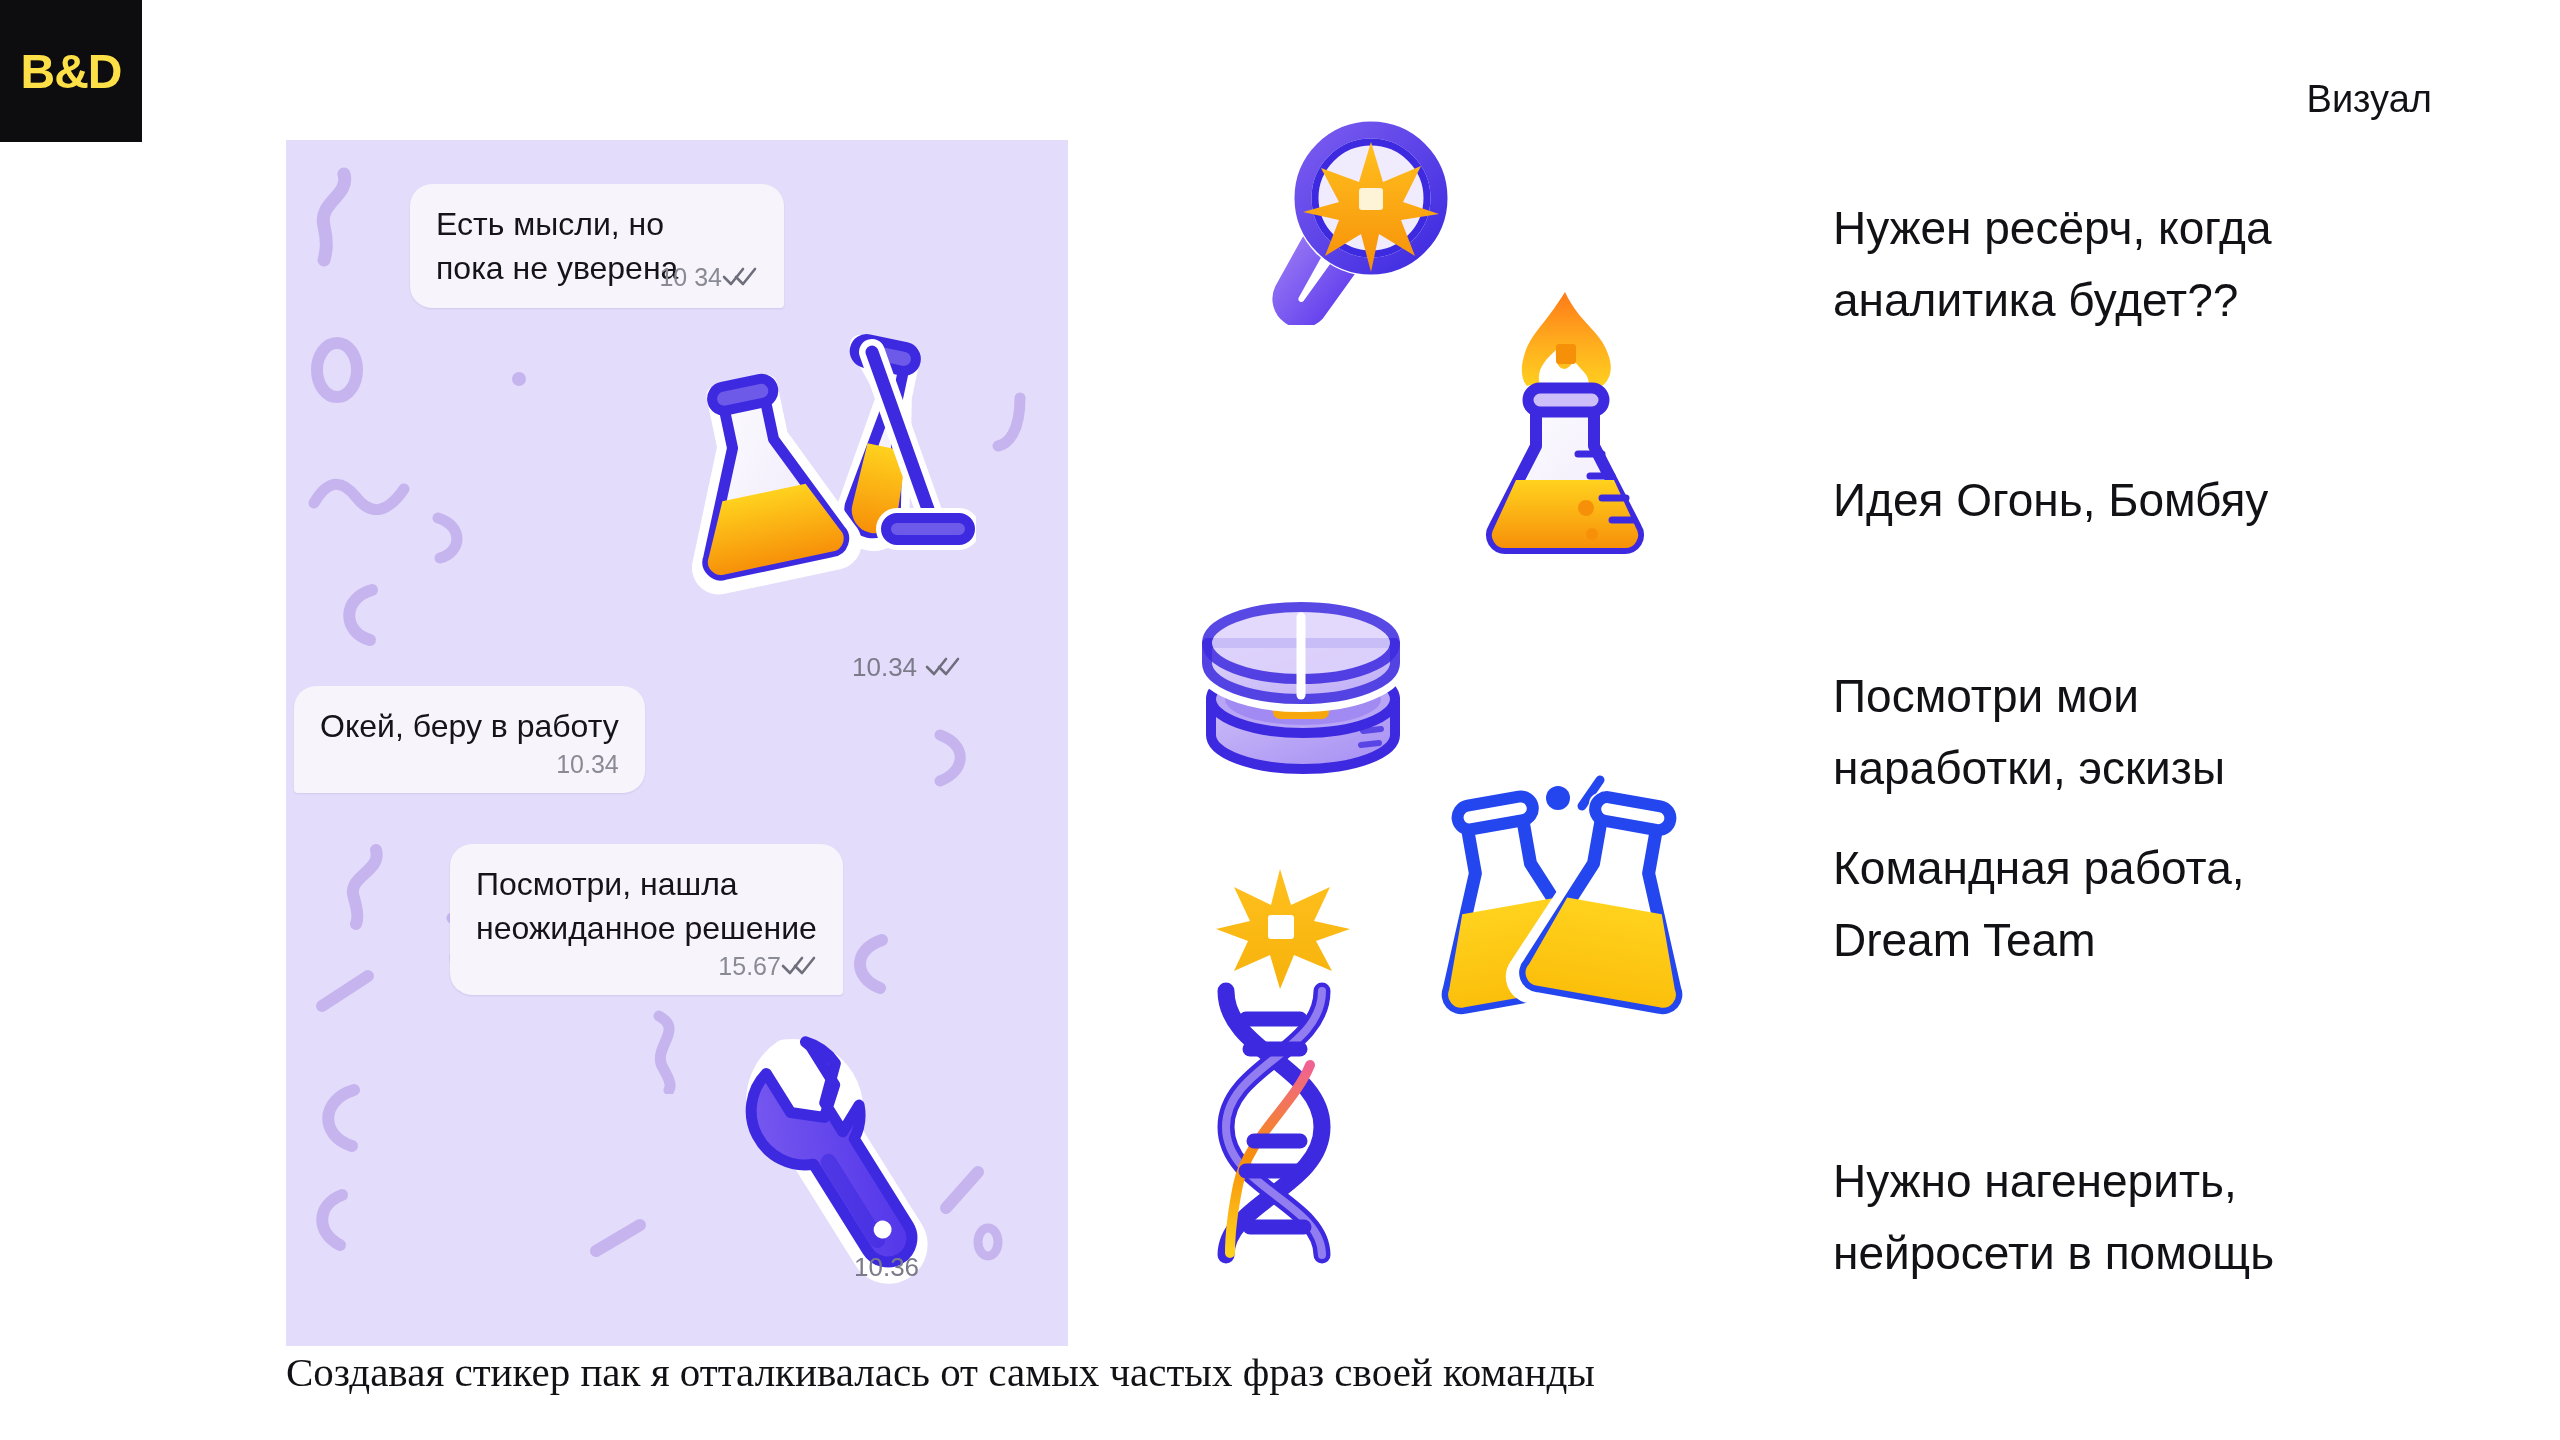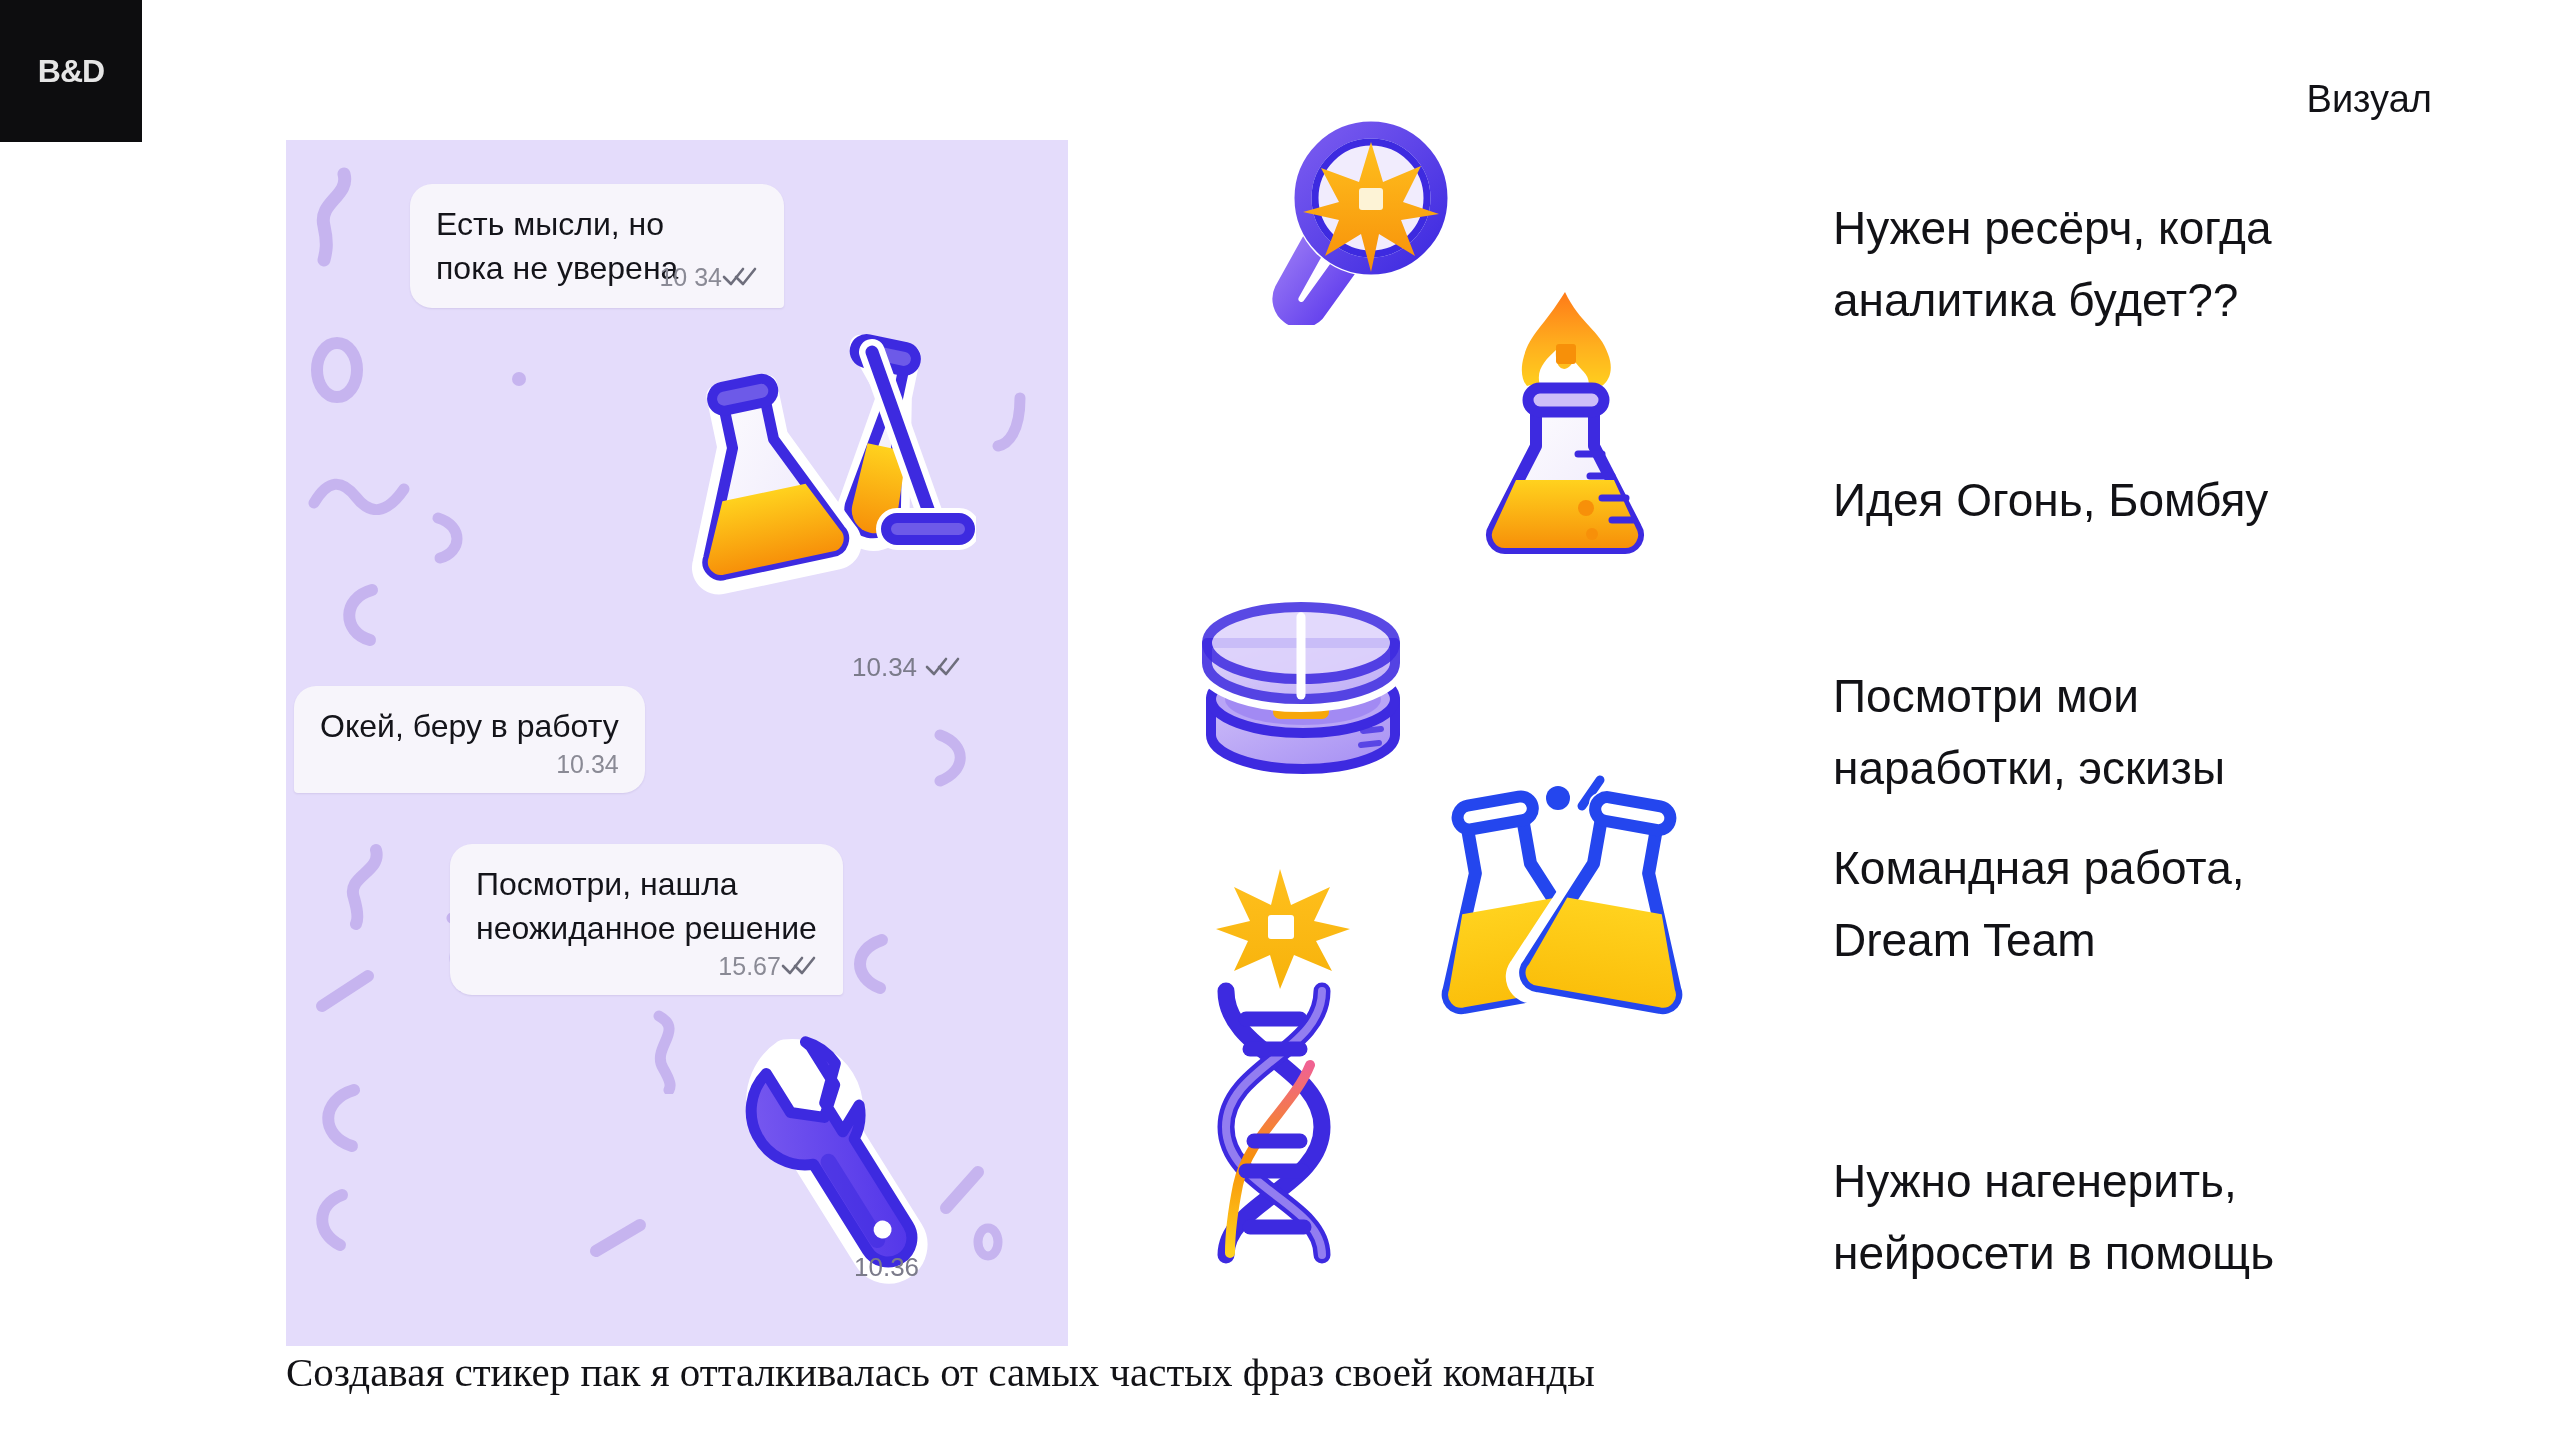--- a/index.html
+++ b/index.html
@@ -20,22 +20,22 @@
   #logo-badge {
     position: absolute;
     left: 0; top: 0;
     width: 142px; height: 142px;
     background: #0d0d0f;
     display: flex;
     align-items: center;
     justify-content: center;
   }
   #logo-badge .logo-text {
-    color: #e5e5e5;
-    font-size: 32px;
+    color: #fde047;
+    font-size: 48px;
     font-weight: 700;
     letter-spacing: -1px;
     font-family: "Liberation Sans", sans-serif;
   }
 
   
   #chat-panel {
     position: absolute;
     left: 286px; top: 140px;
     width: 782px; height: 1206px;

